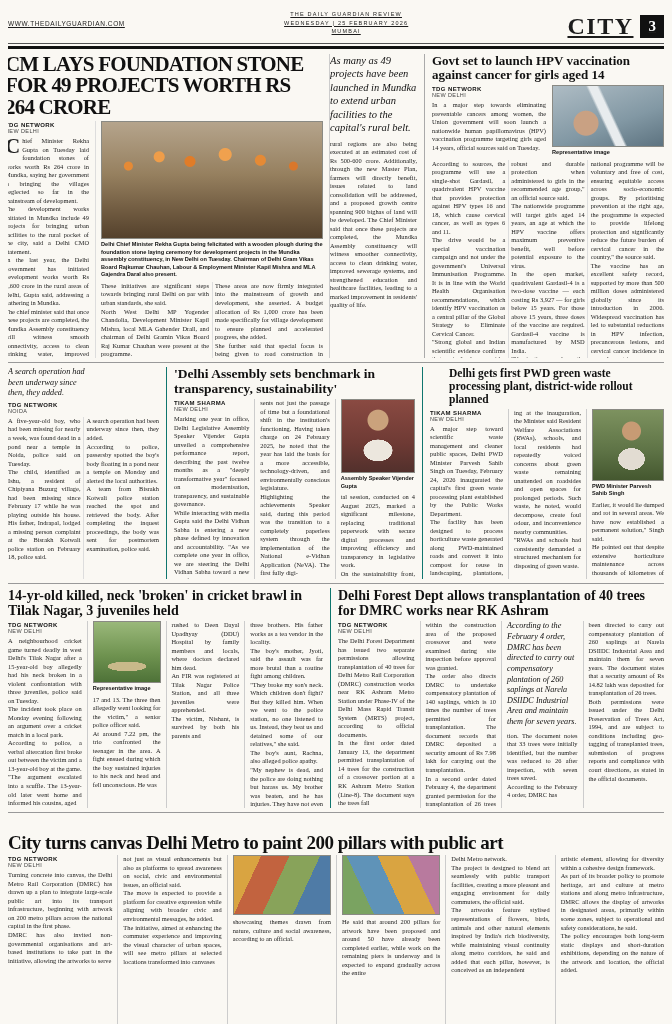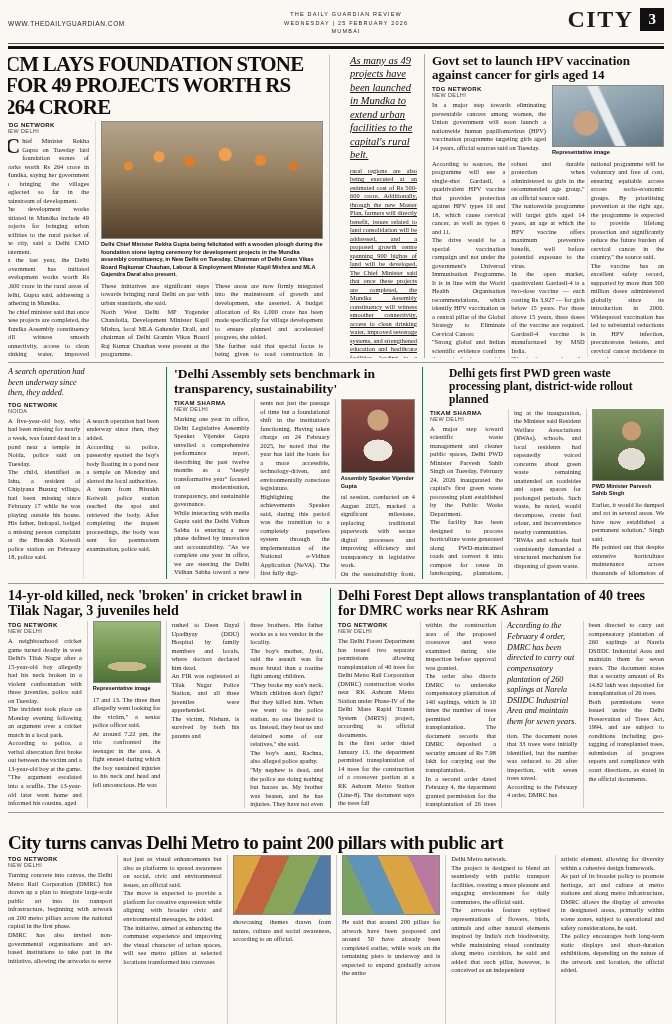--- a/index.html
+++ b/index.html
@@ -1,19 +1,19 @@
 <!DOCTYPE html>
 <html><head>
 <meta charset="utf-8">
 <style>
   html,body{margin:0;padding:0;background:#d8d5cd;}
   .page{width:672px;height:1024px;background:#faf8f3;margin:0 auto;box-sizing:border-box;
         padding:6px 8px;overflow:hidden;font-family:"Liberation Serif",serif;color:#1c1c1c;}
   
-  .mast{display:flex;justify-content:space-between;align-items:flex-start;height:34px;}
+  .mast{display:flex;justify-content:space-between;align-items:flex-end;height:34px;text-decoration:underline;}
   .mast-url{font:6.5px "Liberation Sans",sans-serif;letter-spacing:.6px;align-self:center;color:#222;}
   .mast-center{text-align:center;font:5.5px "Liberation Sans",sans-serif;letter-spacing:1.2px;line-height:1.6;color:#222;align-self:center;}
   .mast-right{display:flex;align-items:center;}
   .section-name{font:bold 24px "Liberation Serif",serif;letter-spacing:1.5px;}
   .pgbox{display:inline-block;background:#111;color:#fff;font:bold 15px "Liberation Serif",serif;
          padding:3px 8px;margin-left:7px;}
   .rule2{border-top:1px solid #555;border-bottom:3px solid #111;height:2px;margin:3px 0 5px;}
   .hr{border:none;border-top:1px solid #999;margin:4px 0;}
   
   article{display:flex;flex-direction:column;overflow:hidden;height:100%;box-sizing:border-box;}
@@ -70,21 +70,21 @@
   .row1 > .lcol{padding-right:7px;align-items:flex-end;}
   .row2{display:grid;grid-template-columns:158px 256px 1fr;height:212px;}
   .row3{display:grid;grid-template-columns:322px 1fr;height:220px;}
   .row2 > article + article,.row3 > article + article{border-left:1px solid #0f766e;padding-left:7px;}
   .row2 > article,.row3 > article{padding-right:7px;}
   .row2 > article:last-child,.row3 > article:last-child{padding-right:0;}
   .row4{height:200px;margin-top:20px;}
   
   .cmgrid{display:grid;grid-template-columns:84px 228px 88px;column-gap:6px;grid-template-rows:auto 1fr;flex:1;overflow:hidden;}
   .cm-hl{grid-column:1/3;grid-row:1;}
-  .cm-qcol{grid-column:3;grid-row:1/3;border-left:1px solid #ccc;padding-left:20px;overflow:hidden;text-decoration:underline;}
+  .cm-qcol{grid-column:3;grid-row:1/3;border-left:1px solid #ccc;padding-left:0;overflow:hidden;}
   .cm-a{grid-column:1;grid-row:2;overflow:hidden;}
   .cm-mid{grid-column:2;grid-row:2;display:flex;flex-direction:column;overflow:hidden;border-left:1px solid #ddd;padding-left:5px;}
   .hpv-top{display:grid;grid-template-columns:1fr 112px;column-gap:6px;margin-bottom:3px;}
   .miss-top{display:grid;grid-template-columns:1fr 62px;column-gap:5px;margin-bottom:2px;}
   .grid3{display:grid;grid-template-columns:repeat(3,1fr);flex:1;overflow:hidden;}
   .grid4{display:grid;grid-template-columns:repeat(4,1fr);flex:1;overflow:hidden;}
   .grid6{display:grid;grid-template-columns:repeat(6,1fr);flex:1;overflow:hidden;}
   .grid3>div,.grid4>div,.grid6>div{padding:0 5px;overflow:hidden;}
   .grid3>div:first-child,.grid4>div:first-child,.grid6>div:first-child{padding-left:0;}
   .grid3>div:last-child,.grid4>div:last-child,.grid6>div:last-child{padding-right:0;}

